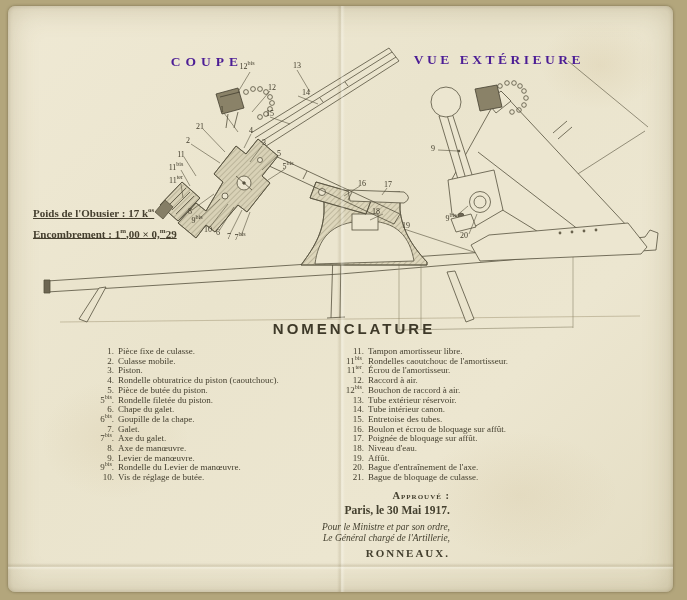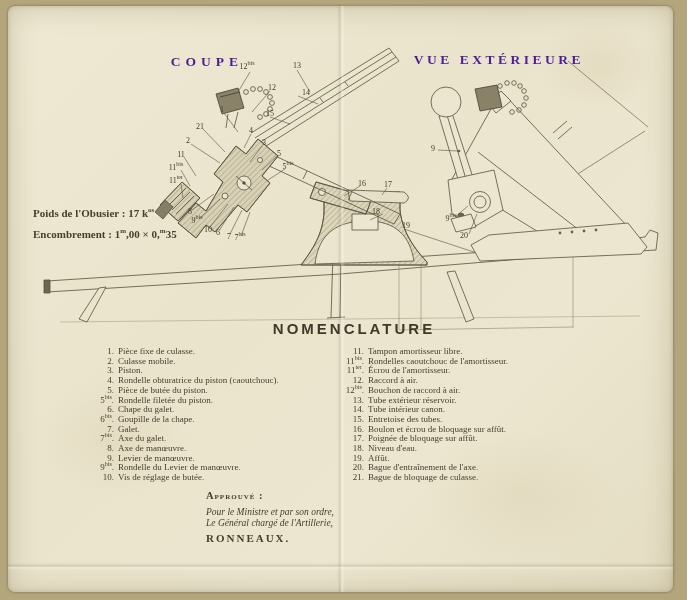--- a/index.html
+++ b/index.html
@@ -31,37 +31,37 @@
   .s3{left:420px;top:430px;width:200px;height:130px;background:radial-gradient(ellipse,rgba(160,125,60,.08),rgba(160,125,60,0) 70%);}
 
   svg.draw{position:absolute;left:0;top:0;pointer-events:none;}
 
   .fig-title{
     position:absolute;text-align:right;font-size:13.5px;font-weight:600;
     letter-spacing:5px;color:#4c1d95;
   }
   #title-vue{letter-spacing:3.5px;}
 
-  .specs{position:absolute;left:33px;top:201px;font-size:11px;font-weight:600;line-height:18px;color:#453f2e;}
+  .specs{position:absolute;left:33px;top:201px;font-size:11px;font-weight:600;line-height:18px;color:#453f2e;text-decoration:underline;}
   .specs sup{font-size:7px;}
 
   .nom-heading{
     position:absolute;left:244px;top:320px;width:220px;text-align:center;
     font-family:"Liberation Sans","DejaVu Sans",sans-serif;
     font-size:15px;font-weight:bold;letter-spacing:3px;color:#3e3929;
   }
   .nom-col{position:absolute;top:347px;}
   #nom-left{left:90px;width:245px;}
   #nom-right{left:340px;width:320px;}
   .nom-row{display:flex;font-size:9px;line-height:9.7px;white-space:nowrap;color:#454030;}
   .nom-row .num{min-width:24px;text-align:right;}
   .nom-row .txt{padding-left:4px;}
   .nom-row sup,.callout sup{font-size:6px;vertical-align:4px;line-height:0;}
 
-  .approval{position:absolute;left:206px;top:490px;width:244px;text-align:left;color:#44402f;}
+  .approval{position:absolute;left:206px;top:490px;width:244px;text-align:right;color:#44402f;}
   .appr-1{font-variant:small-caps;font-size:10.5px;letter-spacing:1px;font-weight:600;}
   .appr-2{font-size:11.5px;font-weight:600;margin-top:3px;}
   .appr-3{font-style:italic;font-size:9.5px;margin-top:6px;}
   .appr-4{font-style:italic;font-size:9.5px;margin-top:1px;}
   .appr-5{font-size:11px;font-weight:bold;letter-spacing:2px;margin-top:4px;}
 
   .callout{
     position:absolute;transform:translate(-50%,-50%);
     font-size:8px;color:#403b2b;line-height:8px;white-space:nowrap;
   }
@@ -224,21 +224,21 @@
 </svg>
 
 <div class="fold-v"></div>
 <div class="fold-h"></div>
 
 <div class="fig-title" id="title-coupe" style="left:148px;top:54px;width:95px;">COUPE</div>
 <div class="fig-title" id="title-vue" style="left:404px;top:52px;width:180px;">VUE EXTÉRIEURE</div>
 
 <div class="specs">
   <div><span>Poids de l'Obusier : 17 k</span><sup>os</sup></div>
-  <div><span>Encombrement : 1</span><sup>m</sup><span>,00 × 0,</span><sup>m</sup><span>35</span></div>
+  <div><span>Encombrement : 1</span><sup>m</sup><span>,00 × 0,</span><sup>m</sup><span>29</span></div>
 </div>
 
 <div class="nom-heading">NOMENCLATURE</div>
 <div class="nom-col" id="nom-left">
     <div class="nom-row">
       <span class="num">1.</span>
       <span class="txt">Pièce fixe de culasse.</span>
     </div>
     <div class="nom-row">
       <span class="num">2.</span>
@@ -347,20 +347,21 @@
       <span class="txt">Bague d'entraînement de l'axe.</span>
     </div>
     <div class="nom-row">
       <span class="num">21.</span>
       <span class="txt">Bague de bloquage de culasse.</span>
     </div>
   </div>
 
 <div class="approval">
   <div class="appr-1">Approuvé :</div>
+  <div class="appr-2">Paris, le 30 Mai 1917.</div>
   <div class="appr-3">Pour le Ministre et par son ordre,</div>
   <div class="appr-4">Le Général chargé de l'Artillerie,</div>
   <div class="appr-5">RONNEAUX.</div>
 </div>
 
 <div id="callouts" style="position:absolute;left:0;top:0;width:687px;height:600px;pointer-events:none;">
     <div class="callout" style="left: 247px; top: 67px;">12<sup>bis</sup></div>
     <div class="callout" style="left: 297px; top: 66px;">13</div>
     <div class="callout" style="left: 272px; top: 88px;">12</div>
     <div class="callout" style="left: 299px; top: 93px; margin-left: 7px;">14</div>

